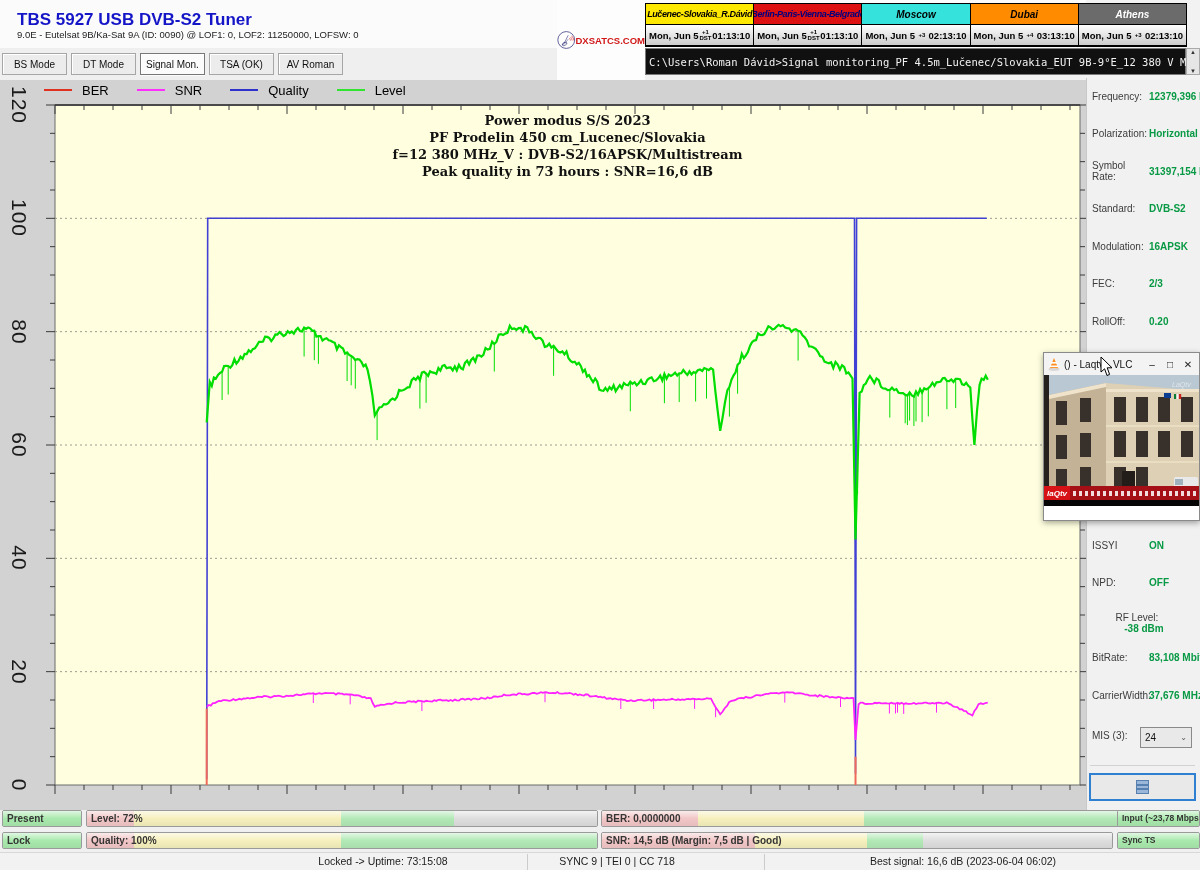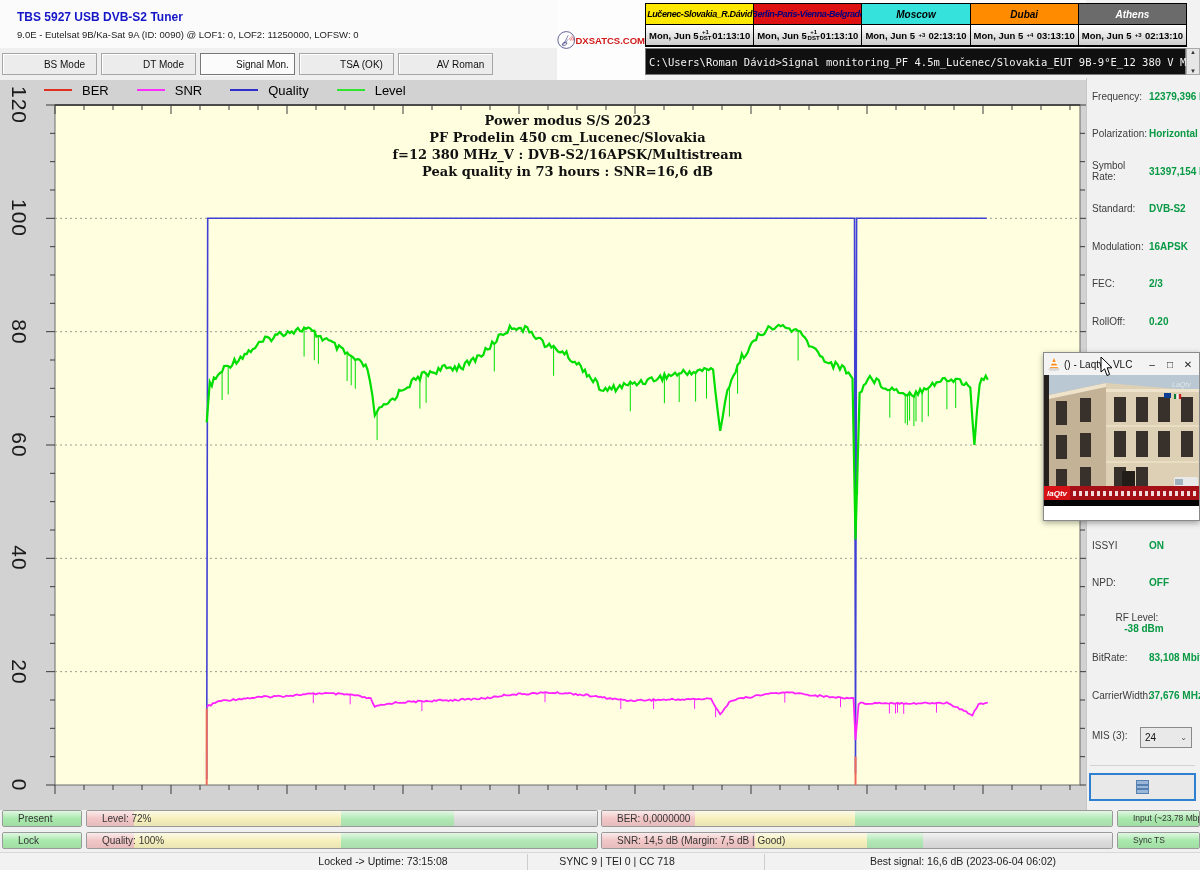--- a/index.html
+++ b/index.html
@@ -1,41 +1,41 @@
 <!DOCTYPE html>
 <html><head>
 <meta charset="utf-8">
 <style>
   html,body{margin:0;padding:0;background:#e8e8e8;font-family:"Liberation Sans",sans-serif;}
   .stage{position:relative;width:1200px;height:870px;background:#f2f2f2;overflow:hidden;}
   .abs{position:absolute;}
 
   
   .hdr{left:0;top:0;width:1086px;height:48px;background:#fbfbfb;}
-  .app-title{left:17px;top:10px;font-size:12px;font-weight:bold;color:#1515c8;}
+  .app-title{left:17px;top:10px;font-size:17px;font-weight:bold;color:#1515c8;}
   .app-sub{left:17px;top:29px;font-size:9.5px;color:#222;}
 
   
   .clocks{left:645px;top:3px;width:540px;height:42px;display:flex;border:1px solid #000;background:#000;}
   .clock{flex:1 1 0;display:flex;flex-direction:column;min-width:0;border-right:1px solid #000;}
   .clock:last-child{border-right:none;}
   .clock-name{height:20px;display:flex;align-items:center;justify-content:center;font-weight:bold;font-style:italic;font-size:10px;white-space:nowrap;overflow:hidden;border-bottom:1px solid #000;}
   .clock-name.tight{font-size:9px;letter-spacing:-0.4px;}
   .clock-time{height:20px;display:flex;align-items:center;justify-content:space-between;padding:0 3px;background:linear-gradient(#ffffff,#cccccc);font-size:9.5px;font-weight:bold;color:#000;white-space:nowrap;}
   .supstack{display:inline-flex;flex-direction:column;align-items:center;font-size:6px;line-height:6px;font-weight:bold;}
 
   
   .cmd{left:645px;top:48px;width:541px;height:27px;background:#101010;border:1px solid #7a7a7a;box-sizing:border-box;display:flex;align-items:center;}
   .cmd-text{color:#f2f2f2;font-family:"DejaVu Sans Mono",monospace;font-size:10.5px;white-space:nowrap;padding-left:3px;}
   .cmd-scroll{left:1186px;top:48px;width:14px;height:27px;background:#e6e6e6;border:1px solid #aaa;box-sizing:border-box;display:flex;flex-direction:column;justify-content:space-between;align-items:center;font-size:6px;color:#333;}
 
   
   .tabstrip{left:0;top:48px;width:560px;height:32px;background:#efefef;}
   .tabs{left:2px;top:53px;display:flex;gap:4px;}
-  .tab{width:63px;height:20px;display:flex;align-items:center;justify-content:center;font-size:10px;color:#111;background:#ececec;border:1px solid #a6a6a6;box-shadow:inset 1px 1px 0 #fff;cursor:default;padding-left:30px;}
+  .tab{width:63px;height:20px;display:flex;align-items:center;justify-content:center;font-size:10px;color:#111;background:#ececec;border:1px solid #a6a6a6;box-shadow:inset 1px 1px 0 #fff;cursor:default;}
   .tab.active{background:#fbfbfb;border:1px solid #777;box-shadow:inset 1px 1px 0 #fff,0 1px 0 #fbfbfb;}
 
   
   .logo{left:557px;top:0;width:88px;height:80px;background:#fdfdfd;display:flex;flex-direction:row;align-items:center;}
   .logo-text{font-size:9.5px;font-weight:bold;color:#d01818;margin-top:1px;}
 
   
   .legend{left:0;top:80px;width:1086px;height:20px;background:#d2d2d2;display:flex;align-items:center;gap:28px;padding-left:44px;box-sizing:border-box;}
   .legend-item{display:flex;align-items:center;gap:10px;}
   .legend-swatch{width:28px;height:0;border-top:2px solid #000;}
@@ -55,21 +55,21 @@
   .panel-sep{position:absolute;left:1090px;top:765px;width:105px;height:1px;background:#d2d2d2;}
   .panel-btn{position:absolute;left:1089px;top:773px;width:107px;height:28px;background:#e9e9e9;border:2px solid #2f80d0;box-sizing:border-box;display:flex;align-items:center;justify-content:center;}
   .panel-btn .ic{width:13px;height:14px;display:flex;flex-direction:column;justify-content:space-between;}
   .panel-btn .ic i{height:3px;background:#9ab6d8;border:1px solid #5580b0;}
 
   
   .bars{left:0;top:810px;width:1200px;height:42px;background:#f0f0f0;}
   .bar{position:absolute;height:15px;border:1px solid #9a9a9a;border-radius:2px;overflow:hidden;background:#e2e2e2;}
   .bar .seg{position:absolute;top:0;bottom:0;}
   .bar .gloss{position:absolute;left:0;right:0;top:0;bottom:0;background:linear-gradient(to bottom,rgba(255,255,255,.65),rgba(255,255,255,0) 50%,rgba(0,0,0,.05));}
-  .bar .bar-label{position:absolute;left:15px;top:0;line-height:15px;font-size:10px;font-weight:normal;color:#353535;white-space:nowrap;}
+  .bar .bar-label{position:absolute;left:4px;top:0;line-height:15px;font-size:10px;font-weight:bold;color:#353535;white-space:nowrap;}
   .bar.sm .bar-label{font-size:8.5px;}
 
   
   .statusbar{left:0;top:852px;width:1200px;height:18px;background:#f2f2f2;border-top:1px solid #d8d8d8;box-sizing:border-box;}
   .status-text{position:absolute;top:2px;font-size:10.5px;color:#1c1c1c;white-space:nowrap;transform:translateX(-50%);}
   .status-div{position:absolute;top:1px;width:1px;height:16px;background:#cccccc;}
 
   
   .vlc{left:1043px;top:352px;width:157px;height:169px;background:#fff;border:1px solid #8a8a8a;box-sizing:border-box;box-shadow:0 2px 6px rgba(0,0,0,.35);}
   .vlc-titlebar{height:22px;background:#f3f3f3;display:flex;align-items:center;padding:0 4px;gap:4px;}
@@ -508,21 +508,21 @@
         <div class="gloss"></div>
         <div class="bar-label">Level: 72%</div>
       </div>
       <div class="bar" style="left: 86px; width: 510px; top: 22px;">
         <div class="seg" style="left: 0%; width: 9.3%; background: rgb(242, 198, 198);"></div>
         <div class="seg" style="left: 9.3%; width: 40.5%; background: rgb(246, 240, 189);"></div>
         <div class="seg" style="left: 49.8%; width: 50.2%; background: rgb(178, 233, 182);"></div>
         <div class="gloss"></div>
         <div class="bar-label">Quality: 100%</div>
       </div>
-      <div class="bar" style="left: 601px; width: 510px; top: 0px;">
+      <div class="bar" style="left: 601px; width: 510px; top: 0px; padding-left: 19px;">
         <div class="seg" style="left: 0%; width: 18.2%; background: rgb(242, 198, 198);"></div>
         <div class="seg" style="left: 18.2%; width: 31.4%; background: rgb(246, 240, 189);"></div>
         <div class="seg" style="left: 49.6%; width: 50.4%; background: rgb(178, 233, 182);"></div>
         <div class="gloss"></div>
         <div class="bar-label">BER: 0,0000000</div>
       </div>
       <div class="bar" style="left: 601px; width: 510px; top: 22px;">
         <div class="seg" style="left: 0%; width: 30%; background: rgb(242, 198, 198);"></div>
         <div class="seg" style="left: 30%; width: 22%; background: rgb(246, 240, 189);"></div>
         <div class="seg" style="left: 52%; width: 11%; background: rgb(178, 233, 182);"></div>

